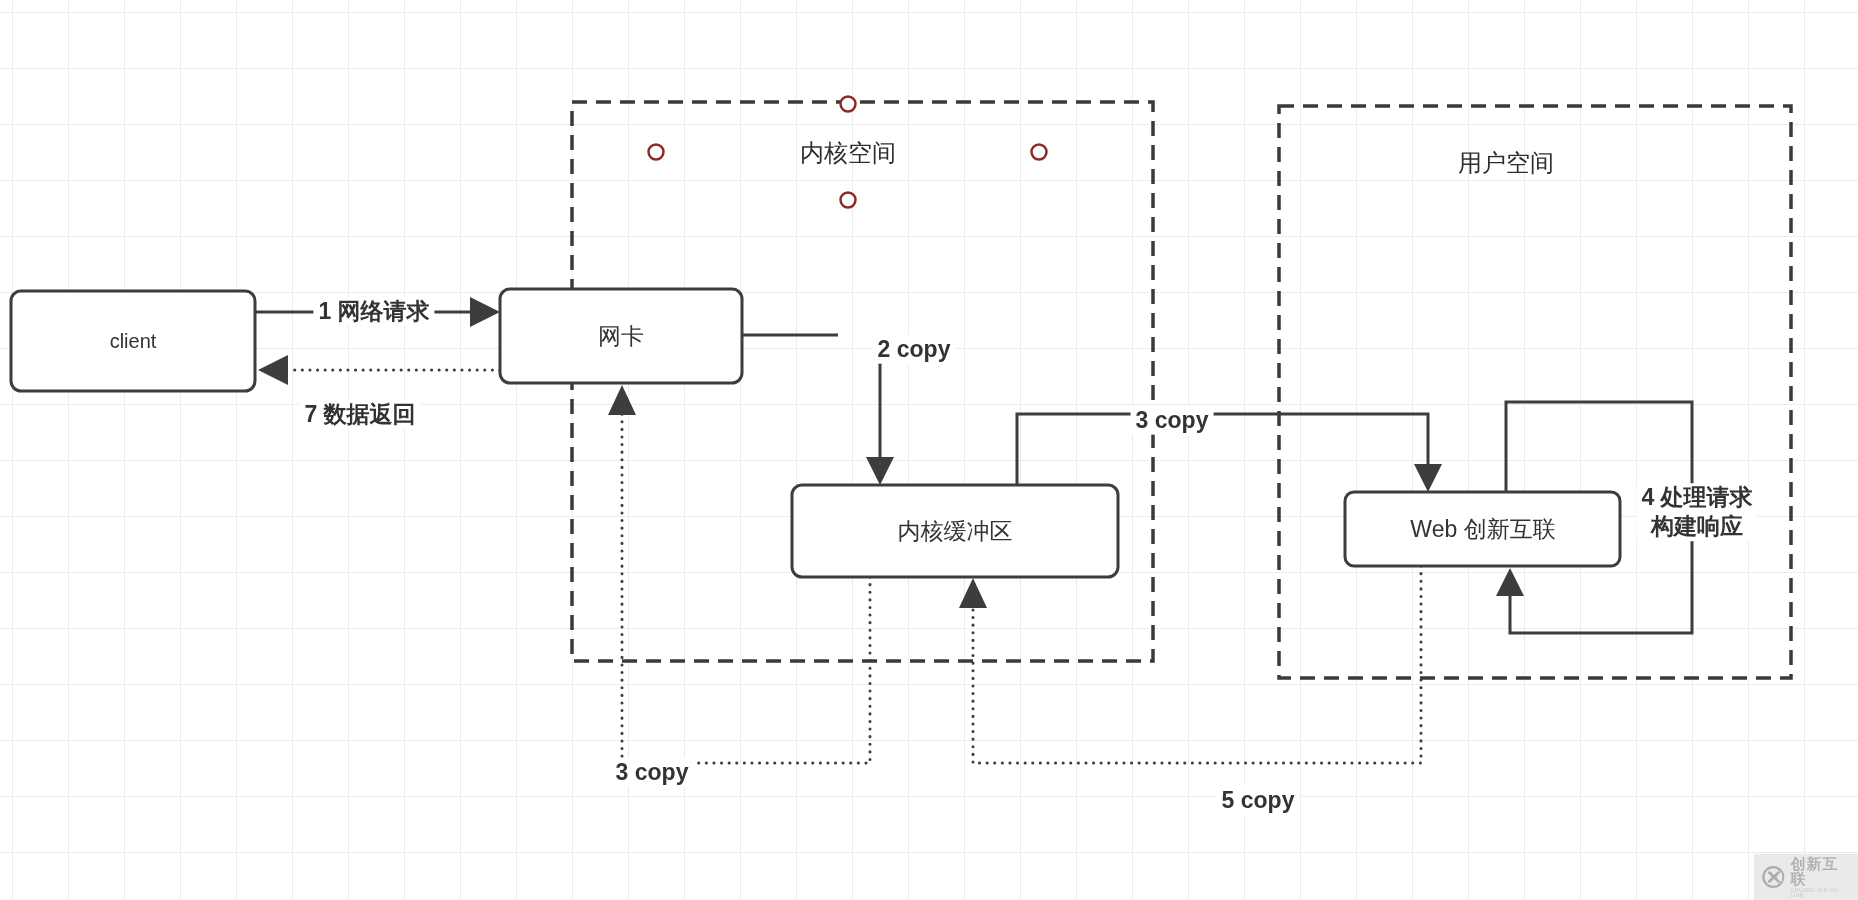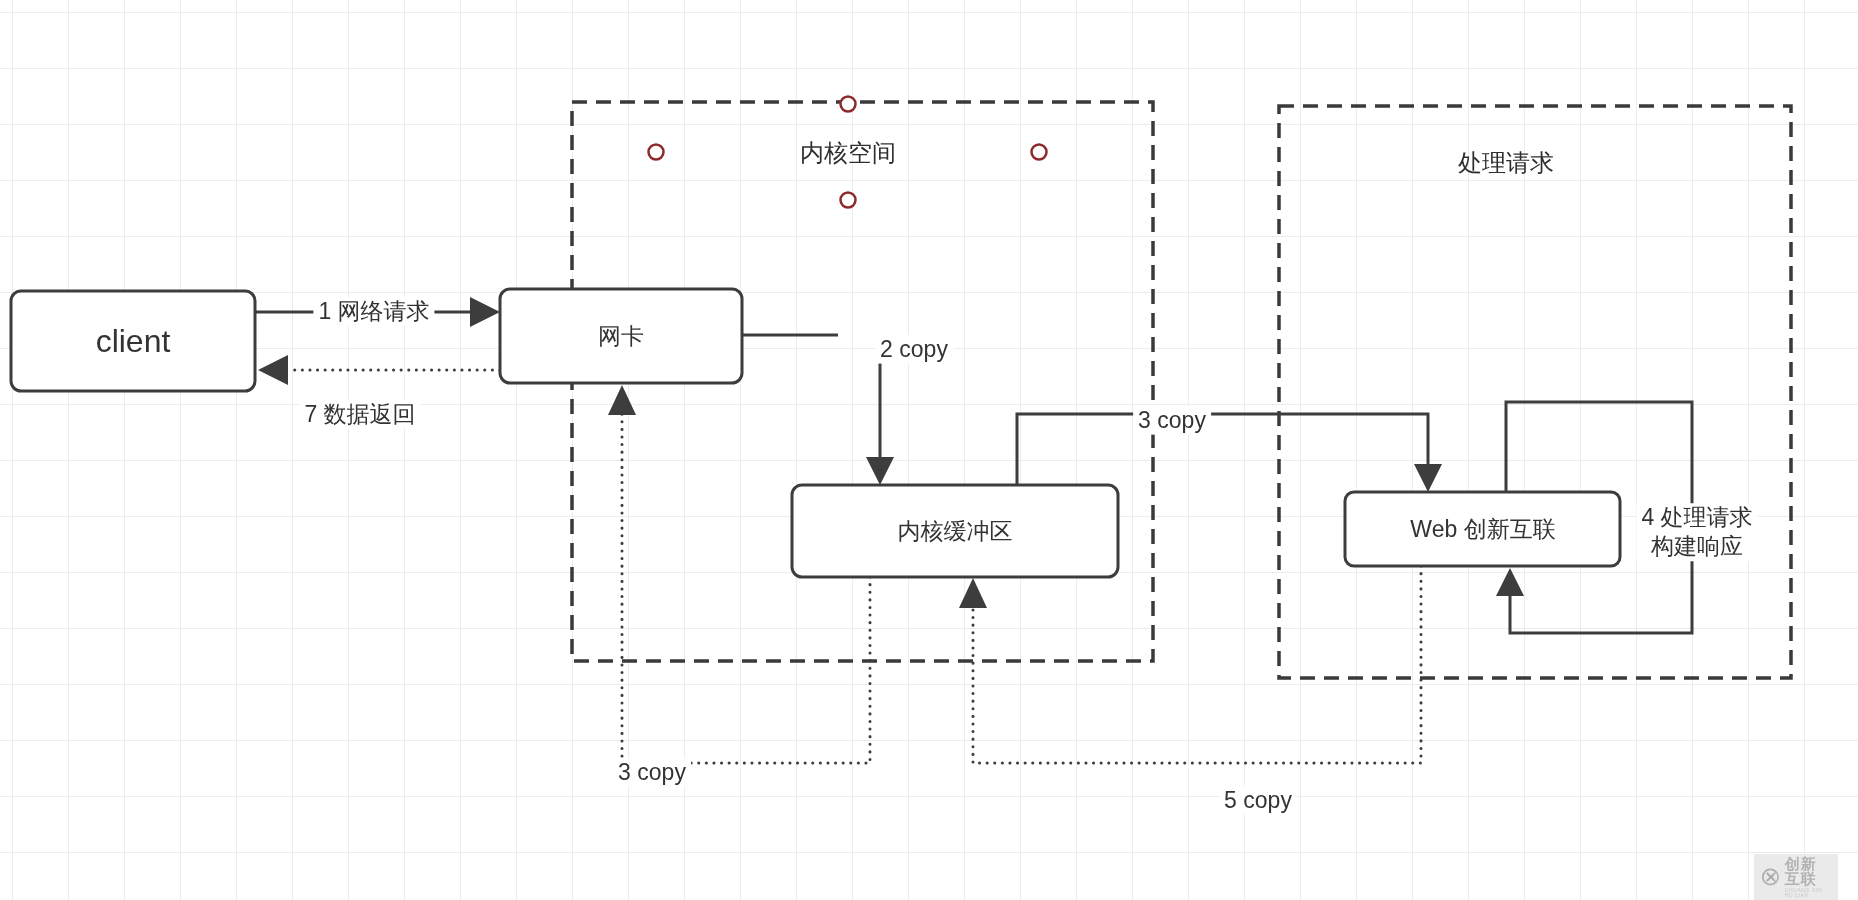--- a/index.html
+++ b/index.html
@@ -20,25 +20,25 @@
   .node-stroke{fill:#ffffff;stroke:#3d3d3d;stroke-width:3;}
   .container-stroke{fill:none;stroke:#3a3a3a;stroke-width:3.5;stroke-dasharray:15 9;}
   .edge{fill:none;stroke:#3d3d3d;stroke-width:3;}
   .edge.dotted{stroke-dasharray:0.1 7.5;stroke-linecap:round;}
   .arrowhead{fill:#3d3d3d;stroke:none;}
   .anchor{fill:#ffffff;stroke:#8d2a2a;stroke-width:2.5;}
   .lbl{
     position:absolute;transform:translate(-50%,-50%);
     font-size:23px;color:#333333;white-space:nowrap;line-height:1.25;
   }
-  .lbl.bg{background:#ffffff;padding:0 5px;}
+  .lbl.bg{background:#ffffff;padding:0 5px;font-weight:bold;}
   .lbl.title{font-size:24px;color:#2e2e2e;}
   .lbl.two-line{text-align:center;}
   .wm{
-    position:absolute;left:1754px;top:854px;width:84px;height:46px;
+    position:absolute;left:1754px;top:854px;width:104px;height:46px;
     background:#eaeaea;display:flex;align-items:center;gap:5px;
     padding:0 7px;box-sizing:border-box;
   }
   .wm-textcol{display:flex;flex-direction:column;line-height:1;}
   .wm-brand{font-size:15px;font-weight:700;color:#b2b2b2;letter-spacing:1px;}
   .wm-caption{font-size:5px;color:#c6c6c6;letter-spacing:0.6px;margin-top:2px;}
 </style>
 </head>
 <body>
 
@@ -76,32 +76,32 @@
     <rect class="node-stroke" x="792" y="485" width="326" height="92" rx="10"></rect>
     <rect class="node-stroke" x="1345" y="492" width="275" height="74" rx="9"></rect>
 
     <circle class="anchor" cx="848" cy="104" r="7.5"></circle>
     <circle class="anchor" cx="656" cy="152" r="7.5"></circle>
     <circle class="anchor" cx="1039" cy="152" r="7.5"></circle>
     <circle class="anchor" cx="848" cy="200" r="7.5"></circle>
   </svg>
 
   <div class="lbl title" style="left:848px;top:153px;">内核空间</div>
-  <div class="lbl title" style="left:1506px;top:163px;">处理请求</div>
+  <div class="lbl title" style="left:1506px;top:163px;">用户空间</div>
 
-  <div class="lbl" style="left:133px;top:341px;font-size:32px;">client</div>
+  <div class="lbl" style="left:133px;top:341px;font-size:20px;">client</div>
   <div class="lbl" style="left:621px;top:336px;">网卡</div>
   <div class="lbl" style="left:955px;top:531px;">内核缓冲区</div>
   <div class="lbl" style="left:1483px;top:529px;">Web 创新互联</div>
 
   <div class="lbl bg" style="left:374px;top:311px;">1 网络请求</div>
   <div class="lbl bg" style="left:360px;top:370px;margin-top:44px;">7 数据返回</div>
   <div class="lbl bg" style="left:914px;top:349px;">2 copy</div>
   <div class="lbl bg" style="left:1172px;top:420px;">3 copy</div>
-  <div class="lbl bg two-line" style="left:1697px;top:512px;margin-top:20px;">
+  <div class="lbl bg two-line" style="left:1697px;top:512px;">
     <div>4 处理请求</div>
     <div>构建响应</div>
   </div>
   <div class="lbl bg" style="left:1258px;top:800px;">5 copy</div>
   <div class="lbl bg" style="left:652px;top:772px;">3 copy</div>
 
   <div class="wm">
     <svg width="26" height="26" viewBox="0 0 26 26">
       <circle cx="13" cy="13" r="10.5" fill="none" stroke="#adadad" stroke-width="2.4"></circle>
       <path d="M8,7.5 L19.5,18.5 M19.5,7.5 L8,18.5" stroke="#adadad" stroke-width="3" fill="none"></path>

